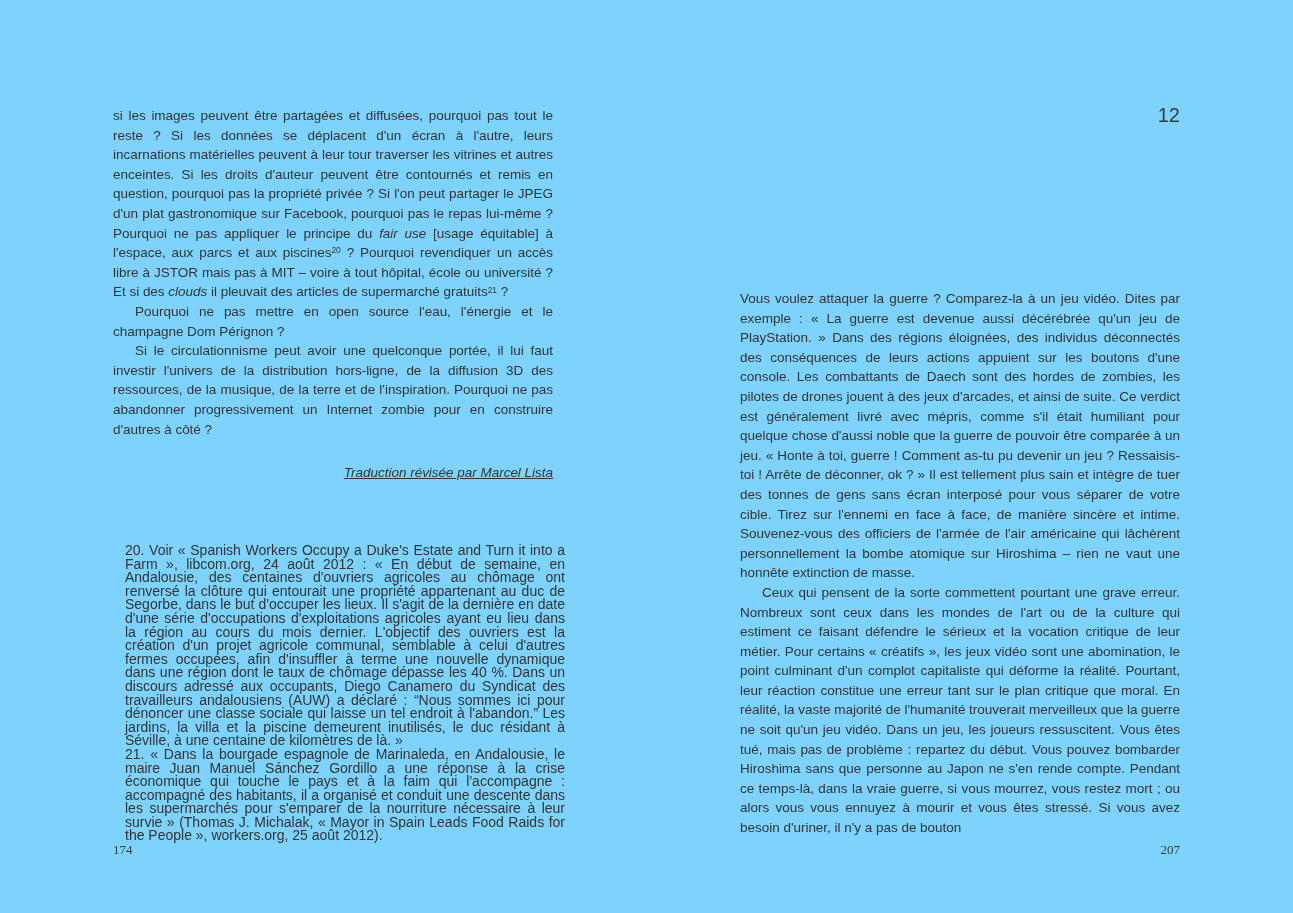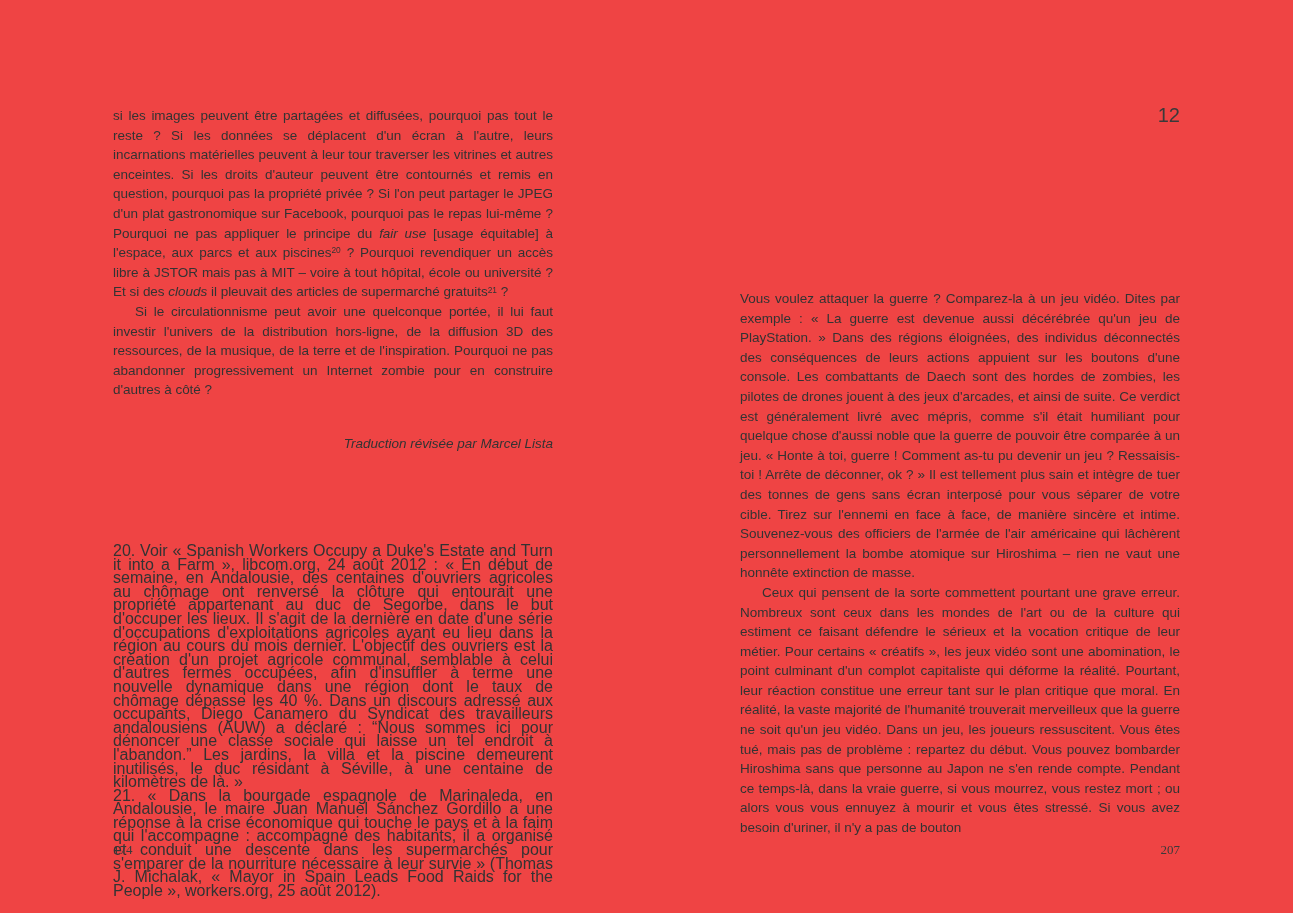--- a/index.html
+++ b/index.html
@@ -6,21 +6,21 @@
   html, body {
     width: 1293px; height: 913px;
     background: #ffffff;
     overflow: hidden;
   }
   body {
     font-family: "Liberation Sans", "DejaVu Sans", sans-serif;
     color: #333333;
     position: relative;
   }
-  .spread { position: absolute; inset: 0; background: #ef4444; }
+  .spread { position: absolute; inset: 0; background: #7dd3fc; }
 
   .column { position: absolute; top: 0; width: 440px; height: 913px; }
   .col-left  { left: 113px; }
   .col-right { left: 740px; }
 
   
   .body-text {
     font-size: 13.5px;
     line-height: 19.6px;
     text-align: justify;
@@ -34,30 +34,31 @@
   .para i { font-style: italic; }
   sup.fn-ref {
     font-size: 0.62em;
     vertical-align: baseline;
     position: relative;
     top: -0.45em;
     line-height: 0;
   }
 
   .translator {
-    margin-top: 34px;
+    margin-top: 24px;
     text-align: right;
     font-style: italic;
     font-size: 13.5px;
+    text-decoration: underline;
   }
 
   .footnotes {
     position: absolute;
-    top: 544px; left: 0; width: 100%;
-    font-size: 16px;
+    top: 544px; left: 12px; width: 100%;
+    font-size: 14px;
     line-height: 13.6px;
     text-align: justify;
     color: #333333;
   }
   .footnote { margin: 0; }
 
   .chapter-number {
     position: absolute;
     top: 104px; left: 0; width: 100%;
     text-align: right;
@@ -85,20 +86,21 @@
 </style>
 </head>
 <body>
 
 <div class="spread">
 
   <div class="column col-left">
 
     <div class="left-body body-text">
       <p class="para"><span>si les images peuvent être partagées et diffusées, pourquoi pas tout le reste&nbsp;? Si les données se déplacent d'un écran à l'autre, leurs incarnations matérielles peuvent à leur tour traverser les vitrines et autres enceintes. Si les droits d'auteur peuvent être contournés et remis en question, pourquoi pas la propriété privée&nbsp;? Si l'on peut partager le JPEG d'un plat gastronomique sur Facebook, pourquoi pas le repas lui-même&nbsp;? Pourquoi ne pas appliquer le principe du </span><i>fair use</i><span> [usage équitable] à l'espace, aux parcs et aux piscines</span><sup class="fn-ref">20</sup><span>&nbsp;? Pourquoi revendiquer un accès libre à JSTOR mais pas à MIT – voire à tout hôpital, école ou université&nbsp;? Et si des </span><i>clouds</i><span> il pleuvait des articles de supermarché gratuits</span><sup class="fn-ref">21</sup><span>&nbsp;?</span></p>
+      <p class="para indent">Pourquoi ne pas mettre en open source l'eau, l'énergie et le champagne Dom Pérignon&nbsp;?</p>
       <p class="para indent">Si le circulationnisme peut avoir une quelconque portée, il lui faut investir l'univers de la distribution hors-ligne, de la diffusion 3D des ressources, de la musique, de la terre et de l'inspiration. Pourquoi ne pas abandonner progressivement un Internet zombie pour en construire d'autres à côté&nbsp;?</p>
       <div class="translator">Traduction révisée par Marcel Lista</div>
     </div>
 
     <div class="footnotes">
       <p class="footnote">20. Voir «&nbsp;Spanish Workers Occupy a Duke's Estate and Turn it into a Farm&nbsp;», libcom.org, 24 août 2012&nbsp;: «&nbsp;En début de semaine, en Andalousie, des centaines d'ouvriers agricoles au chômage ont renversé la clôture qui entourait une propriété appartenant au duc de Segorbe, dans le but d'occuper les lieux. Il s'agit de la dernière en date d'une série d'occupations d'exploitations agricoles ayant eu lieu dans la région au cours du mois dernier. L'objectif des ouvriers est la création d'un projet agricole communal, semblable à celui d'autres fermes occupées, afin d'insuffler à terme une nouvelle dynamique dans une région dont le taux de chômage dépasse les 40&nbsp;%. Dans un discours adressé aux occupants, Diego Canamero du Syndicat des travailleurs andalousiens (AUW) a déclaré&nbsp;: “Nous sommes ici pour dénoncer une classe sociale qui laisse un tel endroit à l'abandon.” Les jardins, la villa et la piscine demeurent inutilisés, le duc résidant à Séville, à une centaine de kilomètres de là.&nbsp;»</p>
       <p class="footnote">21. «&nbsp;Dans la bourgade espagnole de Marinaleda, en Andalousie, le maire Juan Manuel Sánchez Gordillo a une réponse à la crise économique qui touche le pays et à la faim qui l'accompagne&nbsp;: accompagné des habitants, il a organisé et conduit une descente dans les supermarchés pour s'emparer de la nourriture nécessaire à leur survie&nbsp;» (Thomas J. Michalak, «&nbsp;Mayor in Spain Leads Food Raids for the People&nbsp;», workers.org, 25 août 2012).</p>
     </div>
 
     <div class="page-num pn-left">174</div>

